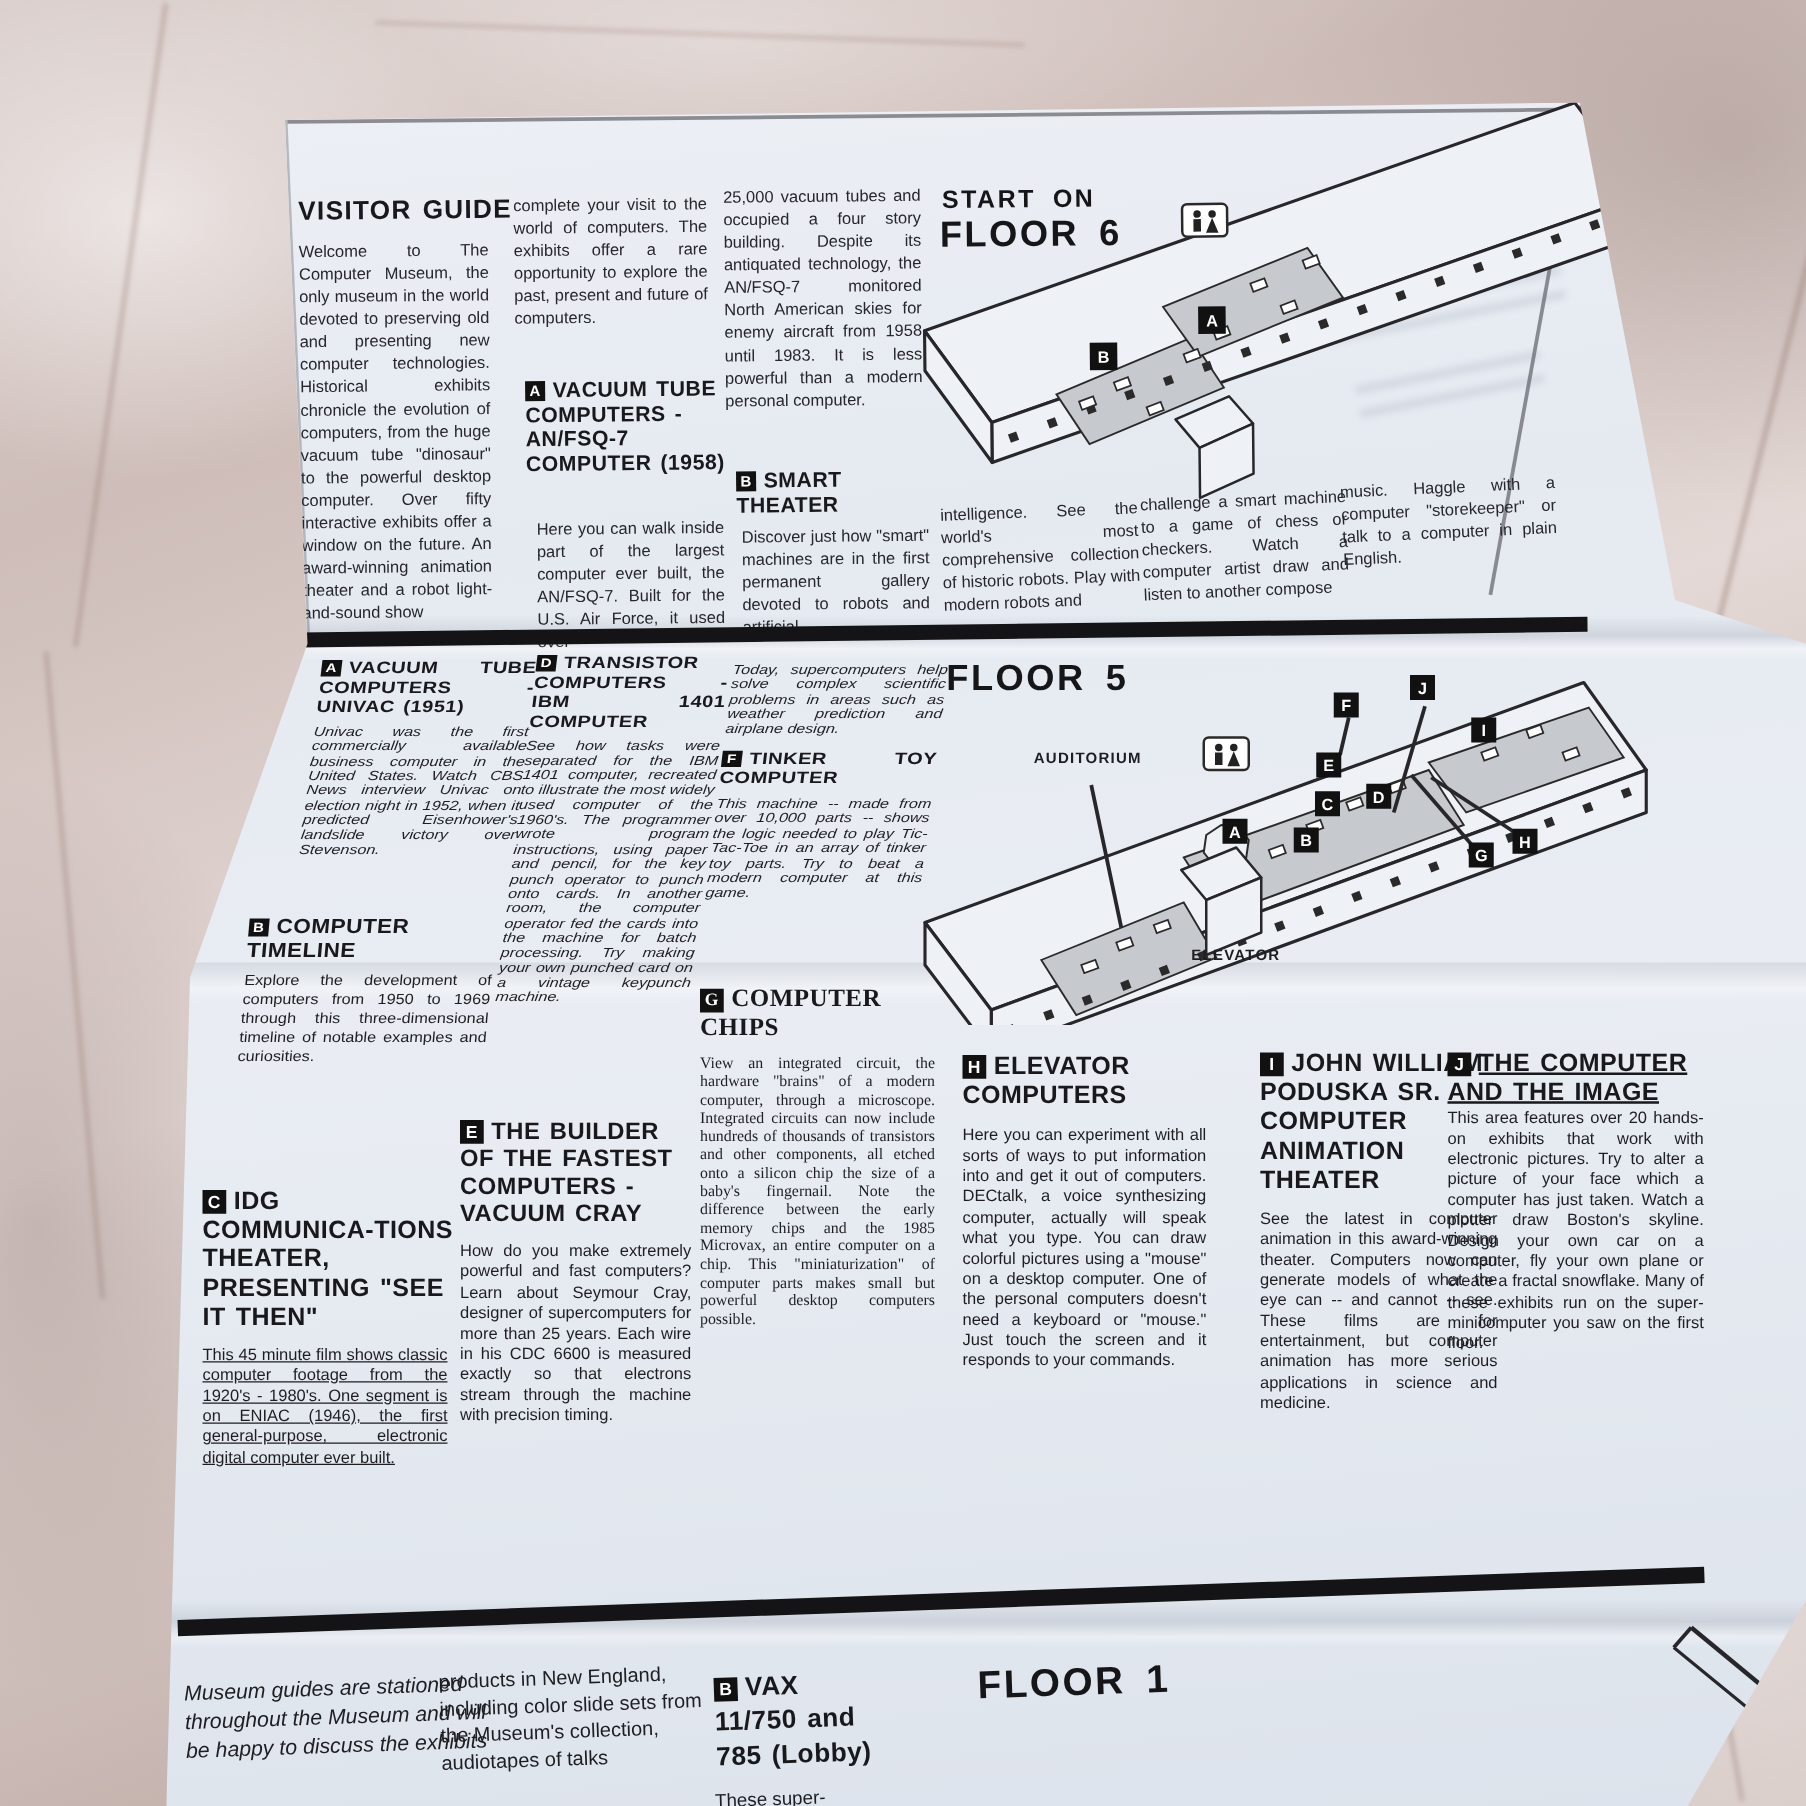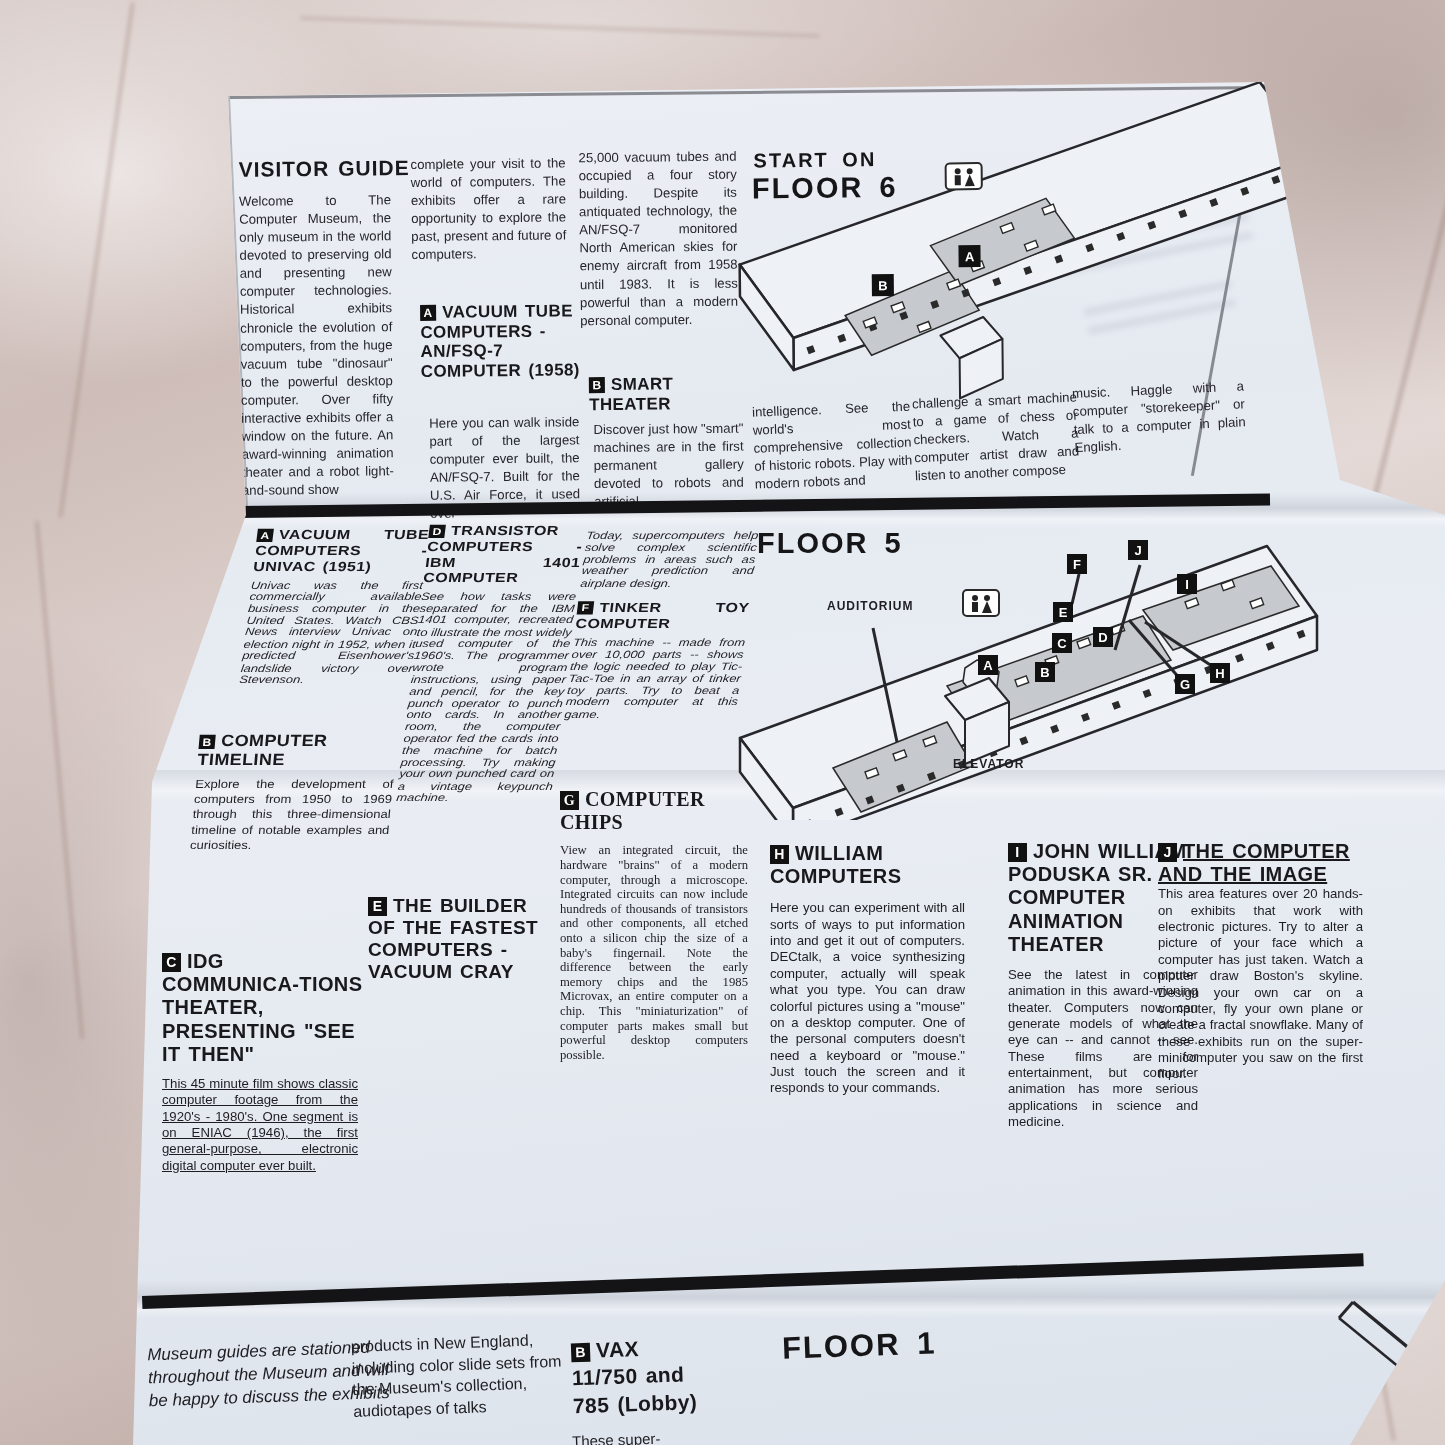--- a/index.html
+++ b/index.html
@@ -256,32 +256,33 @@
         <div class="xhead" style="font-size:20px;margin-bottom:10px;">
           <span class="badge big-badge">C</span><span>IDG COMMUNICA-TIONS THEATER, PRESENTING "SEE IT THEN"</span>
         </div>
         <div class="b14" style="width:196px;text-decoration:underline;">This 45 minute film shows classic computer footage from the 1920's - 1980's. One segment is on ENIAC (1946), the first general-purpose, electronic digital computer ever built.</div>
       </div>
 
       <div class="abs" style="left:368px;top:895px;width:185px;">
         <div class="xhead" style="font-size:19px;margin-bottom:10px;">
           <span class="badge big-badge">E</span><span>THE BUILDER OF THE FASTEST COMPUTERS - VACUUM CRAY</span>
         </div>
+        <div class="b14">How do you make extremely powerful and fast computers?  Learn about Seymour Cray, designer of supercomputers for more than 25 years. Each wire in his CDC 6600 is measured exactly so that electrons stream through the machine with precision timing.</div>
       </div>
 
       <div class="abs" style="left:560px;top:788px;width:195px;font-family:Liberation Serif, serif;">
         <div class="xhead" style="font-size:20px;margin-bottom:9px;">
           <span class="badge big-badge">G</span><span>COMPUTER CHIPS</span>
         </div>
         <div class="b13" style="width:188px;">View an integrated circuit, the hardware "brains" of a modern computer, through a microscope.  Integrated circuits can now include hundreds of thousands of transistors and other components, all etched onto a silicon chip the size of a baby's fingernail.  Note the difference between the early memory chips and the 1985 Microvax, an entire computer on a chip. This "miniaturization" of computer parts makes small but powerful desktop computers possible.</div>
       </div>
 
       <div class="abs" style="left:770px;top:842px;width:195px;">
         <div class="xhead" style="font-size:20px;margin-bottom:12px;">
-          <span class="badge big-badge">H</span><span>WILLIAM COMPUTERS</span>
+          <span class="badge big-badge">H</span><span>ELEVATOR COMPUTERS</span>
         </div>
         <div class="b14">Here you can experiment with all sorts of ways to put information into and get it out of computers. DECtalk, a voice synthesizing computer, actually will speak what you type.  You can draw colorful pictures using a "mouse" on a desktop computer.  One of the personal computers doesn't need a keyboard or "mouse." Just touch the screen and it responds to your commands.</div>
       </div>
 
       <div class="abs" style="left:1008px;top:840px;width:190px;">
         <div class="xhead" style="font-size:20px;margin-bottom:11px;">
           <span class="badge big-badge">I</span><span>JOHN WILLIAM PODUSKA SR. COMPUTER ANIMATION THEATER</span>
         </div>
         <div class="b14">See the latest in computer animation in this award-winning theater. Computers now can generate models of what the eye can -- and cannot -- see.  These films are for entertainment, but computer animation has more serious applications in science and medicine.</div>
       </div>

